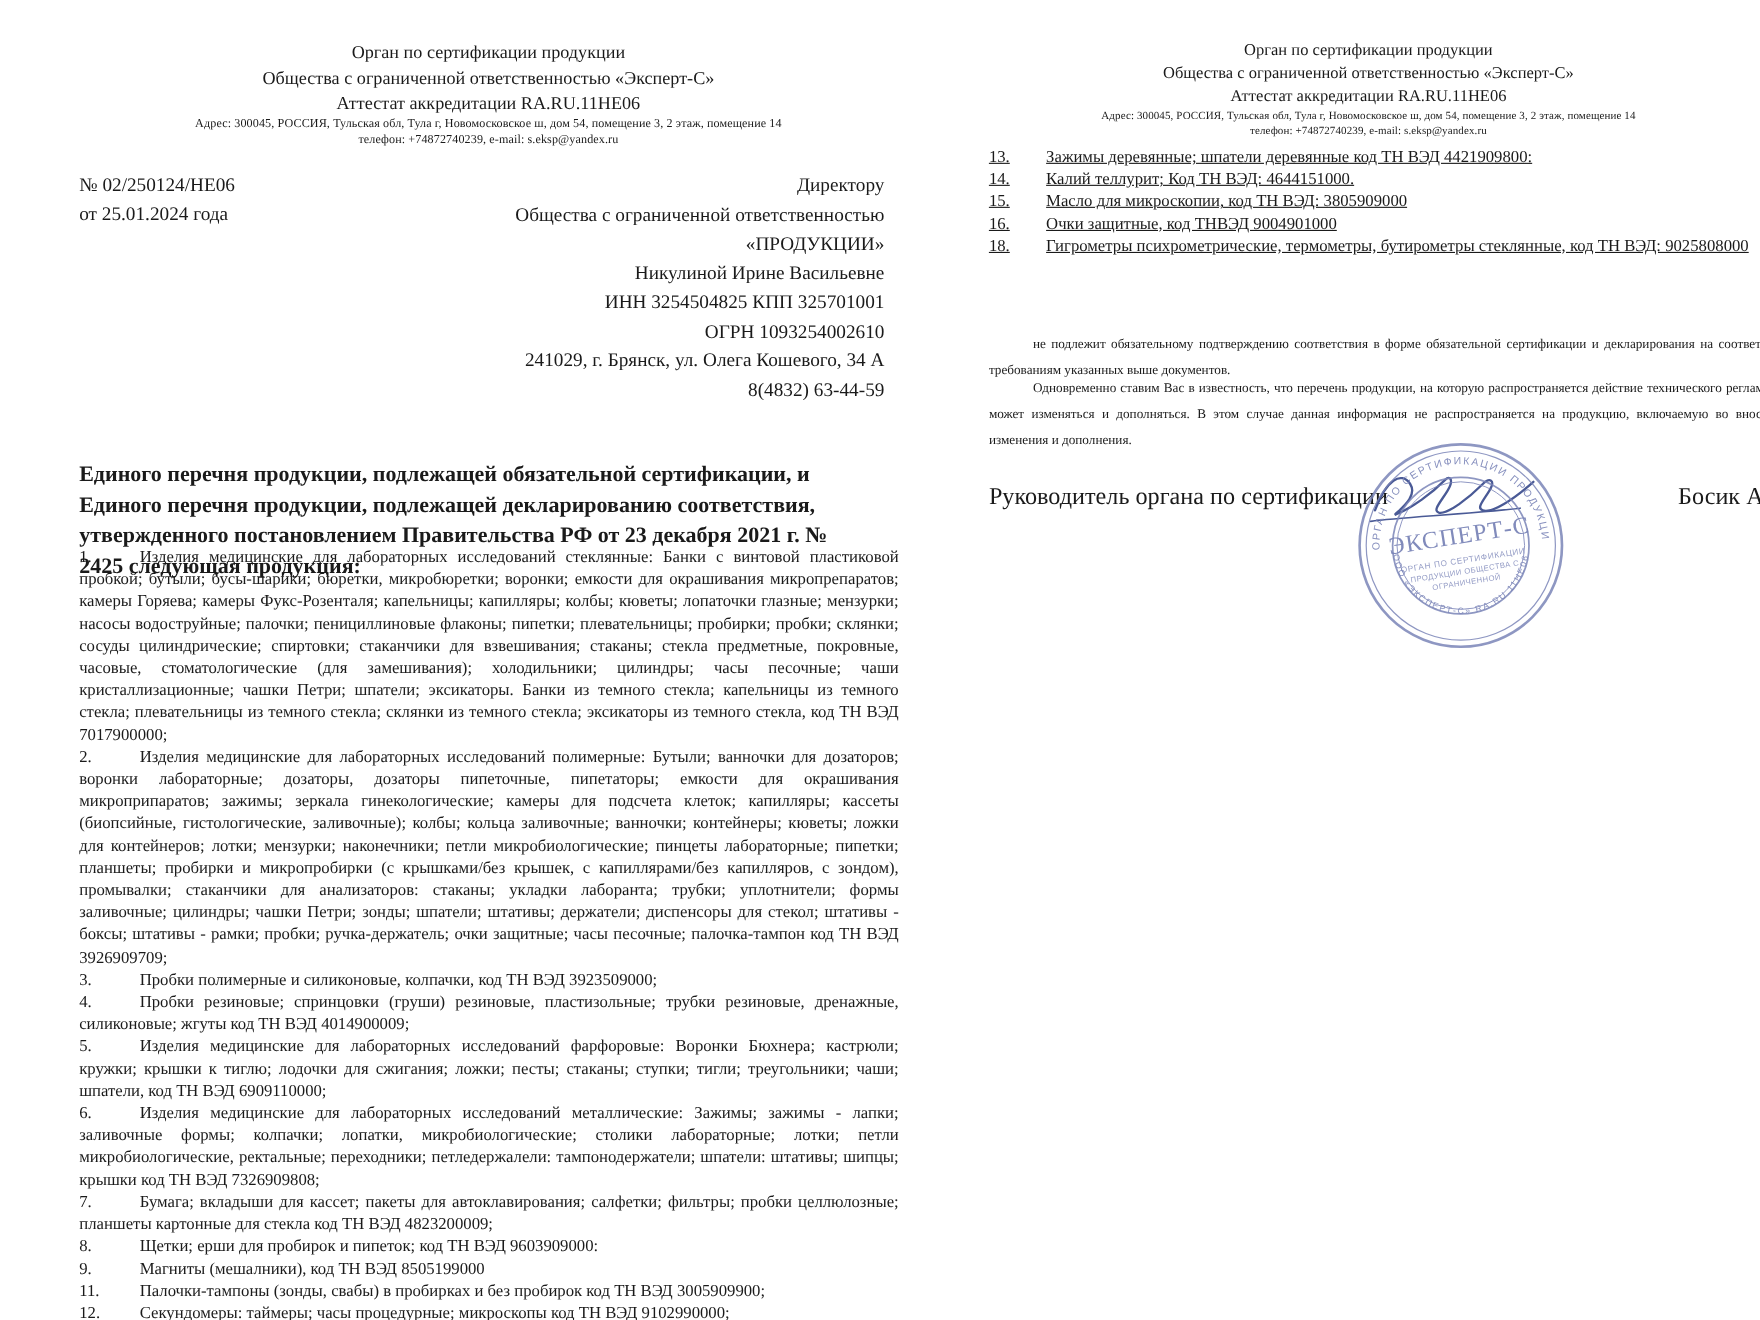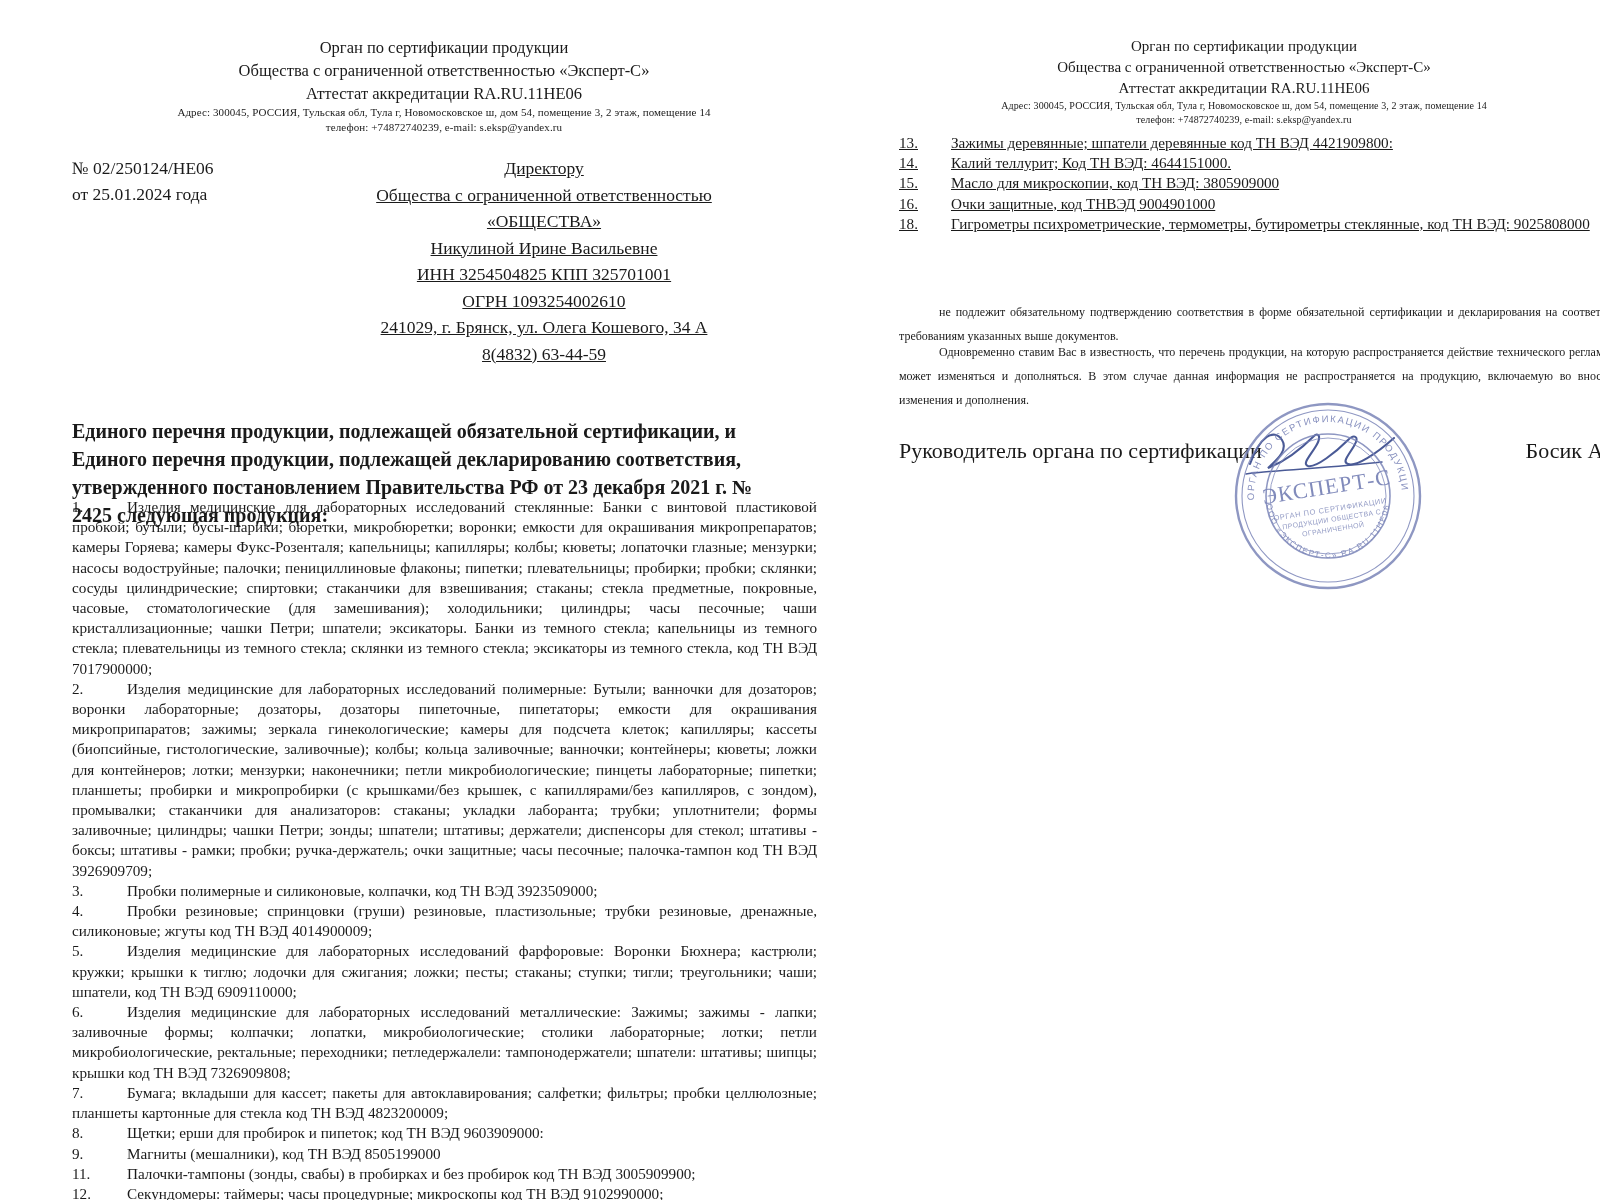--- a/index.html
+++ b/index.html
@@ -66,25 +66,24 @@
     position: absolute;
     left: 28px;
     top: 155px;
     font-size: 17.5px;
     line-height: 26px;
   }
   .addressee {
     position: absolute;
     right: 40px;
     top: 155px;
-    text-align: center;
+    text-align: right;
     font-size: 17.5px;
     line-height: 26.5px;
     width: 520px;
-    text-decoration: underline;
   }
 
   
   .intro {
     position: absolute;
     left: 28px;
     top: 377px;
     width: 740px;
     font-size: 17.5px;
   }
@@ -202,21 +201,21 @@
     </div>
 
     <div class="refblock">
       <div>№ 02/250124/НЕ06</div>
       <div>от 25.01.2024 года</div>
     </div>
 
     <div class="addressee">
       <div>Директору</div>
       <div>Общества с ограниченной ответственностью</div>
-      <div>«ОБЩЕСТВА»</div>
+      <div>«ПРОДУКЦИИ»</div>
       <div>Никулиной Ирине Васильевне</div>
       <div>ИНН 3254504825 КПП 325701001</div>
       <div>ОГРН 1093254002610</div>
       <div>241029, г. Брянск, ул. Олега Кошевого, 34 А</div>
       <div>8(4832) 63-44-59</div>
     </div>
 
 
     <div class="basis">Единого перечня продукции, подлежащей обязательной сертификации, и Единого перечня продукции, подлежащей декларированию соответствия, утвержденного постановлением Правительства РФ от 23 декабря 2021 г. № 2425 следующая продукция:</div>
 

